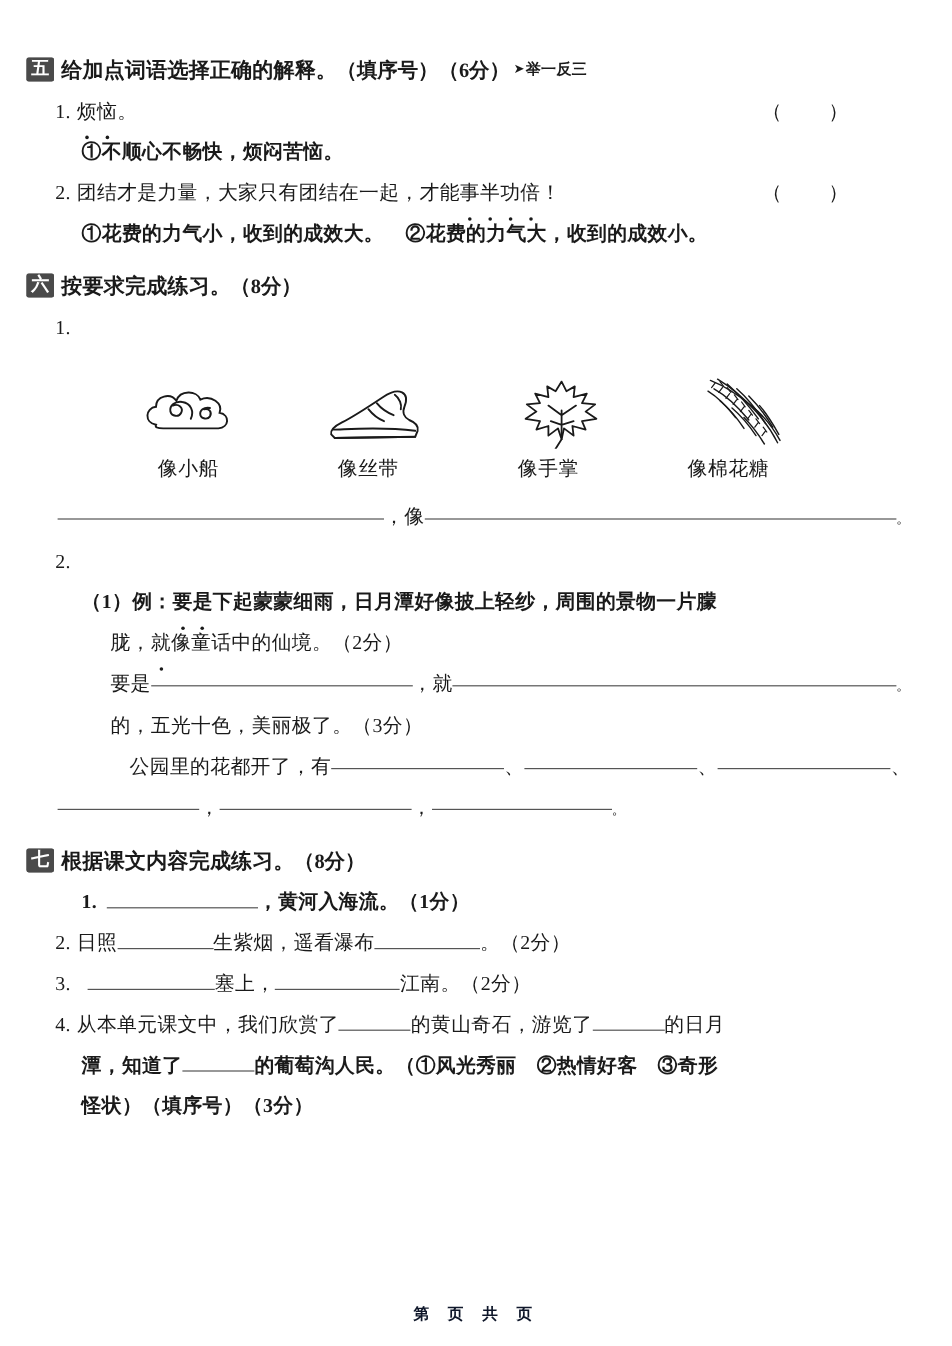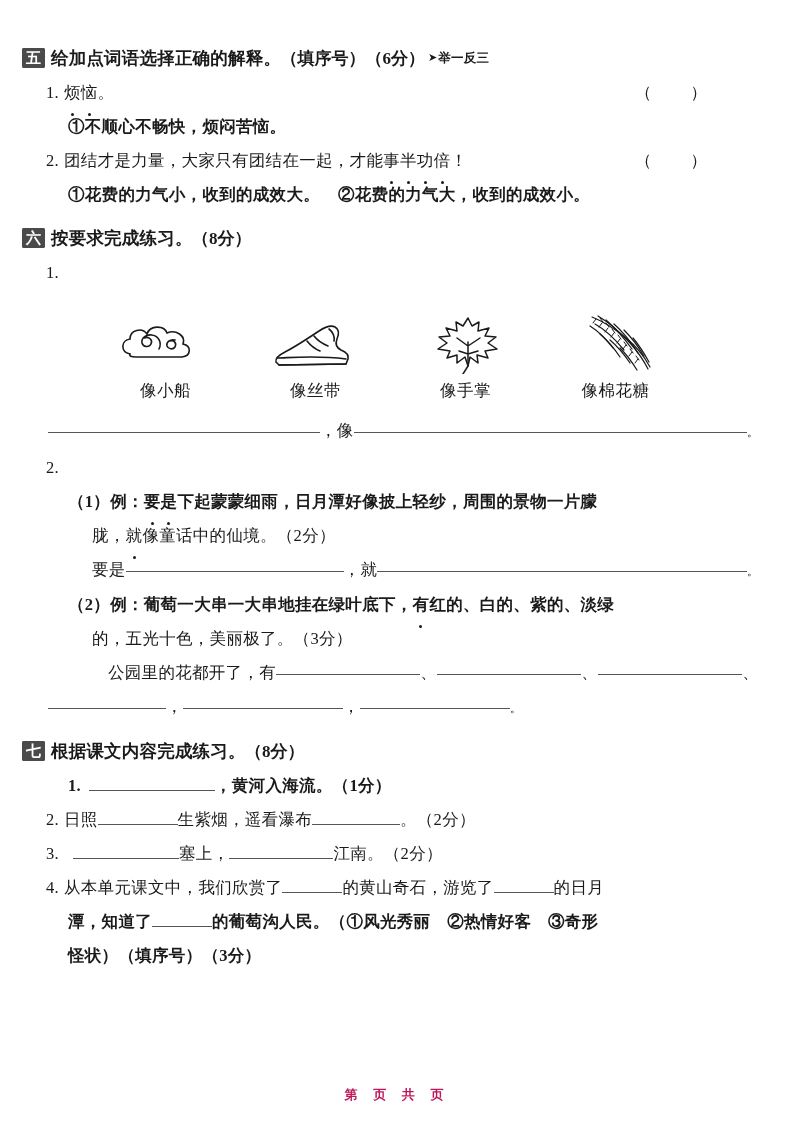--- a/index.html
+++ b/index.html
@@ -115,36 +115,36 @@
   }
   .pic-cell{
     width:150px;
     display:flex;
     justify-content:center;
     align-items:flex-end;
     height:78px;
   }
   .pic-labels{
     display:flex;
-    justify-content:center;
+    justify-content:flex-start;
     padding:6px 60px 0 60px;
   }
   .pic-labels .pic-cell{
     height:auto;
     font-size:16.5px;
     letter-spacing:.5px;
   }
 
   .footer{
     position:absolute;
     left:0;right:0;bottom:18px;
     text-align:center;
     font-size:13px;
     letter-spacing:5px;
-    color:#be185d;
+    color:#0f172a;
     font-family:"Liberation Sans","DejaVu Sans",sans-serif;
     font-weight:700;
   }
   .sep{margin:0 1px;}
 </style>
 </head>
 <body>
 
 <div class="page">
 
@@ -282,26 +282,20 @@
     <span>像童话中的仙境。（2分）</span>
   </div>
   <div class="q row" style="padding-left:70px;">
     <span>要是</span>
     <span class="blank-flex" style="max-width:218px;"></span>
     <span>，就</span>
     <span class="blank-flex"></span>
     <span style="font-size:12px;">。</span>
   </div>
 
-  <div class="q indent2 row">
-    <span>（2）例：</span>
-    <span>葡萄一大串一大串地挂在绿叶底下，</span>
-    <span><span class="dot">有</span></span>
-    <span>红的、白的、紫的、淡绿</span>
-  </div>
   <div class="q indent3">的，五光十色，美丽极了。（3分）</div>
 
   <div class="q row" style="padding-left:86px;">
     <span>公园里的花都开了，有</span>
     <span class="blank-flex"></span>
     <span>、</span>
     <span class="blank-flex"></span>
     <span>、</span>
     <span class="blank-flex"></span>
     <span>、</span>

